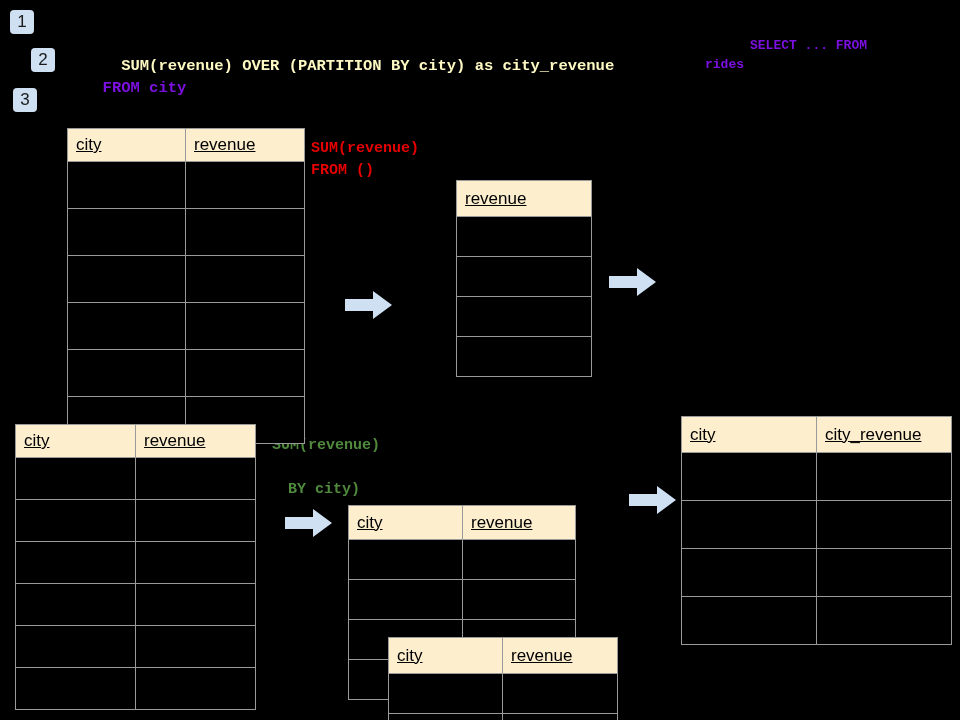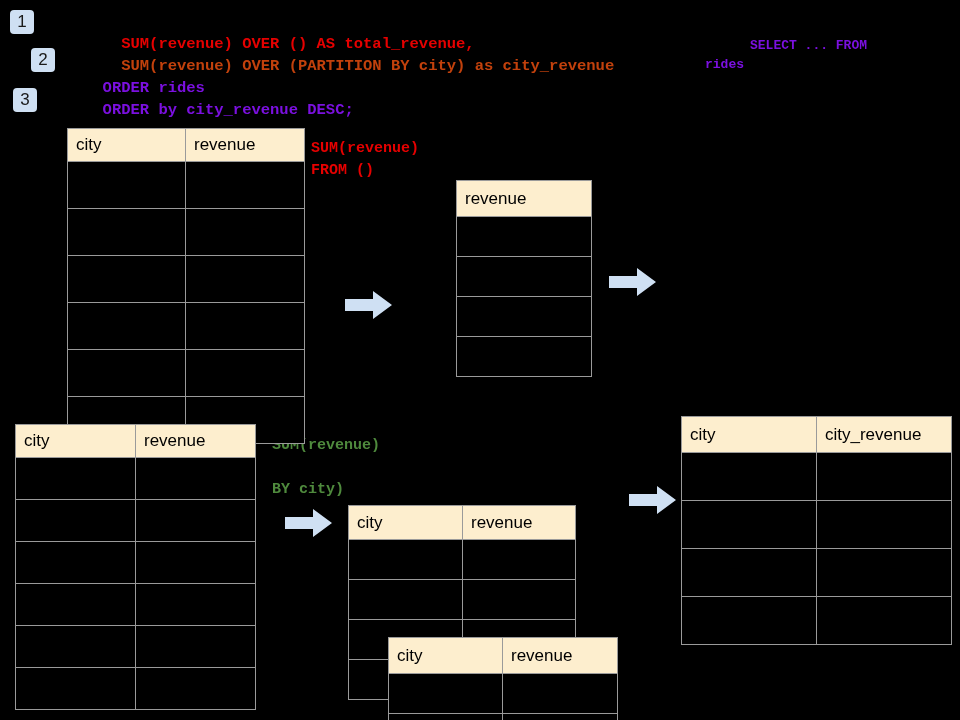--- a/index.html
+++ b/index.html
@@ -36,21 +36,21 @@
     position: absolute;
     font-family: "Liberation Mono", monospace;
     font-size: 15.5px;
     line-height: 21.5px;
     white-space: pre;
     letter-spacing: 0px;
     font-weight: bold;
   }
   .c-violet { color: #7b10e0; }
   .c-red    { color: #e60000; }
-  .c-green  { color: #c2410c; }
+  .c-green  { color: #fef9c3; }
 
   .sidecode {
     position: absolute;
     font-family: "Liberation Mono", monospace;
     font-size: 13px;
     line-height: 18px;
     font-weight: bold;
     white-space: pre;
     color: #7b10e0;
   }
@@ -71,20 +71,21 @@
   .tbl {
     position: absolute;
     border-collapse: collapse;
     table-layout: fixed;
     background: #000000;
   }
   .tbl td {
     border: 1px solid #9a9a9a;
     padding: 0;
     background: #000000;
+    text-decoration: underline;
   }
   .tbl td.hdr {
     background: #fdeece;
     color: #000000;
     font-family: "Liberation Sans", sans-serif;
     font-size: 17px;
     padding: 4px 8px;
     vertical-align: middle;
     white-space: nowrap;
   }
@@ -96,33 +97,31 @@
 </style>
 </head>
 <body>
 
 <div id="canvas">
 
   <div class="badge" style="left:10px; top:10px;">1</div>
   <div class="badge" style="left:31px; top:48px;">2</div>
   <div class="badge" style="left:13px; top:88px;">3</div>
 
-  <div class="code c-red" style="left:84px; top:34px;">    SUM(revenue) OVER () AS total_revenue,</div>
   <div class="code c-green" style="left:84px; top:56px;">    SUM(revenue) OVER (PARTITION BY city) as city_revenue</div>
-  <div class="code c-violet" style="left:84px; top:78px;">  ORDER rides</div>
-  <div class="code c-violet" style="left:84px; top:100px;">  ORDER by city_revenue DESC;</div>
+  <div class="code c-violet" style="left:84px; top:78px;">  FROM city</div>
 
   <div class="sidecode" style="left:750px; top:37px;text-align:center;">SELECT ... FROM</div>
   <div class="sidecode" style="left:705px; top:56px;">rides</div>
 
   <div class="annot red" style="left:311px; top:138px;">SUM(revenue)</div>
   <div class="annot red" style="left:311px; top:160px;">FROM ()</div>
 
   <div class="annot green" style="left:272px; top:435px;">SUM(revenue)</div>
-  <div class="annot green" style="left:272px; top:479px;text-align:center;">BY city)</div>
+  <div class="annot green" style="left:288px; top:479px;text-align:center;">BY city)</div>
 
   <table class="tbl" style="left:67px; top:128px; width:237px;">
     <colgroup>
         <col style="width:118px">
         <col style="width:119px">
       </colgroup>
     <tbody>
         <tr style="height: 33px;">
           <td class="hdr">city</td>
           <td class="hdr">revenue</td>

